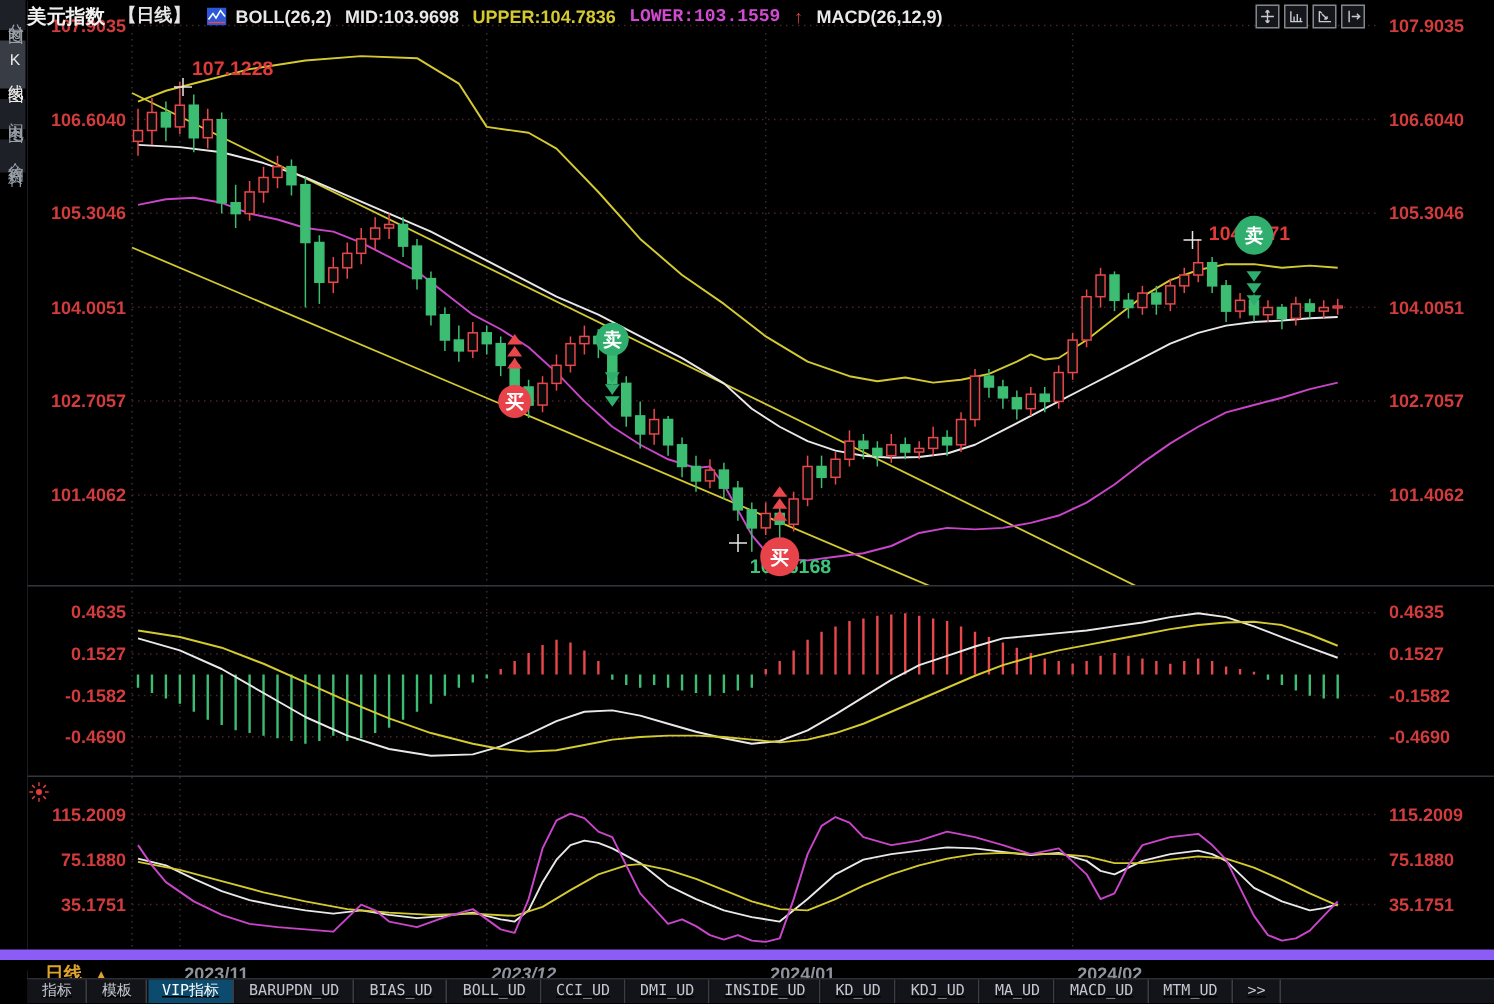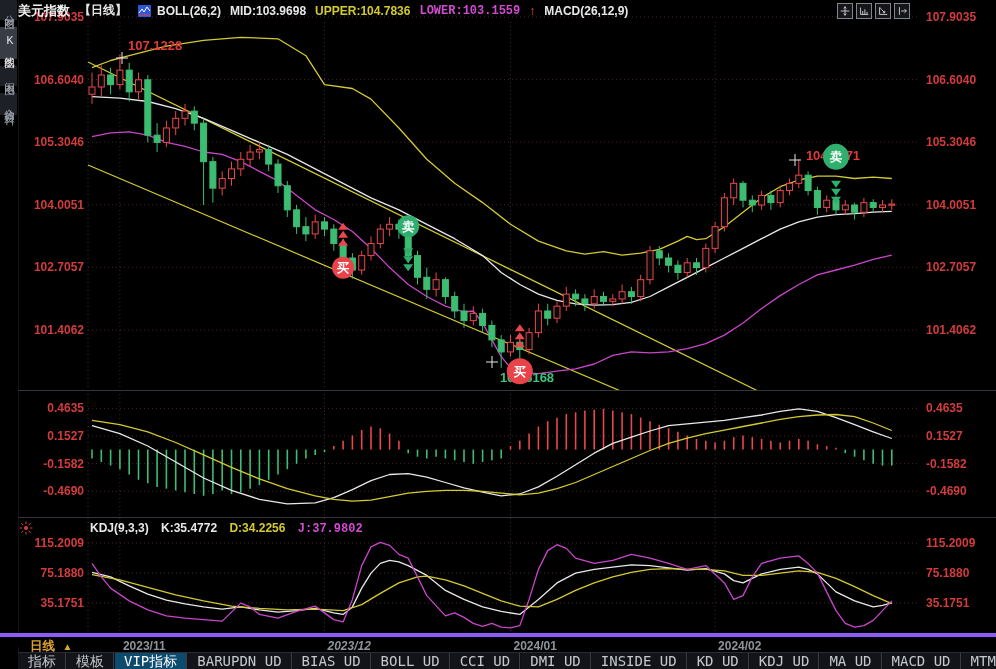--- a/index.html
+++ b/index.html
@@ -33,29 +33,29 @@
   #macd-header{top:392px;}
   #kdj-header{top:521px;}
   .sun-ico{position:absolute;left:19px;top:521px;z-index:6;}
   
   .ytick{position:absolute;font-size:12px;font-weight:700;color:#d23c3c;z-index:4;
        transform:translateY(-50%);}
   .ytick.left{left:20px;width:64px;text-align:right;}
   .ytick.right{left:926px;width:66px;text-align:left;}
   
   .xaxis{position:absolute;left:0;top:633px;width:996px;height:14px;z-index:6;
-       border-top:4px solid #8b5cf6;box-sizing:border-box;background:#000;}
+       border-top:7px solid #8b5cf6;box-sizing:border-box;background:#000;}
   .period{position:absolute;left:30px;top:0;line-height:18px;font-size:12.5px;font-weight:700;
        color:#e0a32e;cursor:pointer;}
   .period .arr{font-size:10px;margin-left:4px;}
   .xdate{position:absolute;top:0;line-height:18px;font-size:12px;font-weight:700;color:#8d929c;}
   
   .tabbar{position:absolute;left:18px;top:652px;right:0;height:17px;display:flex;z-index:6;
        background:#121419;border-top:1px solid #2a2d33;box-sizing:border-box;
-       font-family:"DejaVu Sans Mono","Liberation Mono",monospace;font-size:14px;}
+       font-family:"DejaVu Sans Mono","Liberation Mono",monospace;font-size:10px;text-decoration:underline;}
   .tab{padding:0 9px;line-height:16px;color:#c4c8ce;border-right:1px solid #3a3d44;
        border-left:1px solid #101114;cursor:pointer;white-space:nowrap;}
   .tab.selected{background:#0c4a6e;color:#ffffff;}
 </style>
 </head>
 <body>
 
 <div class="app">
 
   <svg id="chart-svg" width="996" height="669" viewBox="0 0 996 669">
@@ -462,26 +462,20 @@
         <line x1="0.5" y1="7" x2="3" y2="7"></line>
           <line x1="11" y1="7" x2="13.5" y2="7"></line>
         <line x1="2.4" y1="2.4" x2="4.2" y2="4.2"></line>
           <line x1="9.8" y1="9.8" x2="11.6" y2="11.6"></line>
         <line x1="11.6" y1="2.4" x2="9.8" y2="4.2"></line>
           <line x1="4.2" y1="9.8" x2="2.4" y2="11.6"></line>
       </g>
     </svg>
   </div>
 
-  <div class="panel-header" id="kdj-header">
-    <span class="hsp">KDJ(9,3,3)</span>
-    <span class="hsp">K:35.4772</span>
-    <span class="hsp t-yellow">D:34.2256</span>
-    <span class="hsp t-magenta">J:37.9802</span>
-  </div>
 
   <div id="tick-layer">
       <div class="ytick left" style="top: 17px;">107.9035</div>
       <div class="ytick right" style="top: 17px;">107.9035</div>
       <div class="ytick left" style="top: 79.6px;">106.6040</div>
       <div class="ytick right" style="top: 79.6px;">106.6040</div>
       <div class="ytick left" style="top: 142.2px;">105.3046</div>
       <div class="ytick right" style="top: 142.2px;">105.3046</div>
       <div class="ytick left" style="top: 204.8px;">104.0051</div>
       <div class="ytick right" style="top: 204.8px;">104.0051</div>

